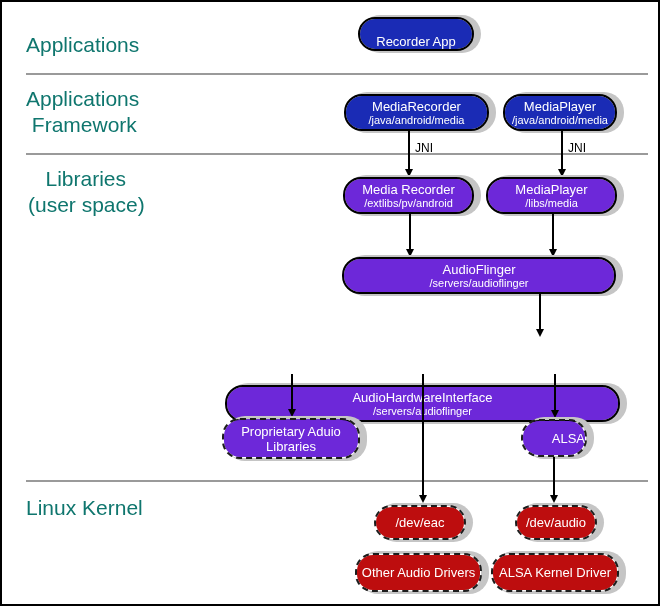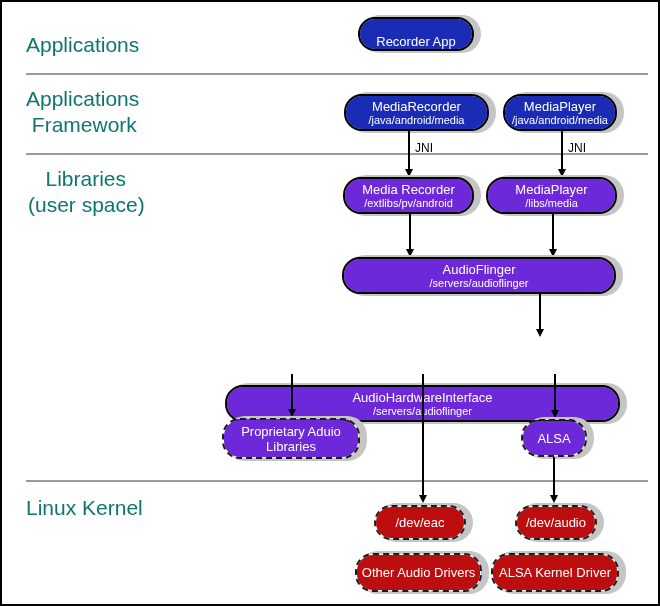--- a/index.html
+++ b/index.html
@@ -121,21 +121,21 @@
   <div class="vline" style="left:289px;top:372px;height:37px;"></div>
   <div class="arrowhead" style="left:286px;top:407px;"></div>
   <div class="vline" style="left:420px;top:372px;height:123px;"></div>
   <div class="arrowhead" style="left:417px;top:493px;"></div>
   <div class="vline" style="left:552px;top:372px;height:38px;"></div>
   <div class="arrowhead" style="left:549px;top:408px;"></div>
 
   <div class="box green dashed" style="left:220px;top:416px;width:138px;height:41px;">
     <div class="box-title" style="width:120px;">Proprietary Aduio Libraries</div>
   </div>
-  <div class="box green dashed" style="left:519px;top:417px;width:66px;height:38px;">
+  <div class="box green dashed" style="left:519px;top:417px;width:66px;height:38px;align-items:flex-end;">
     <div class="box-title">ALSA</div>
   </div>
 
   <div class="vline" style="left:551px;top:455px;height:40px;"></div>
   <div class="arrowhead" style="left:548px;top:493px;"></div>
 
   <div class="box red dashed" style="left:372px;top:503px;width:92px;height:35px;">
     <div class="box-title">/dev/eac</div>
   </div>
   <div class="box red dashed" style="left:513px;top:503px;width:82px;height:35px;">

